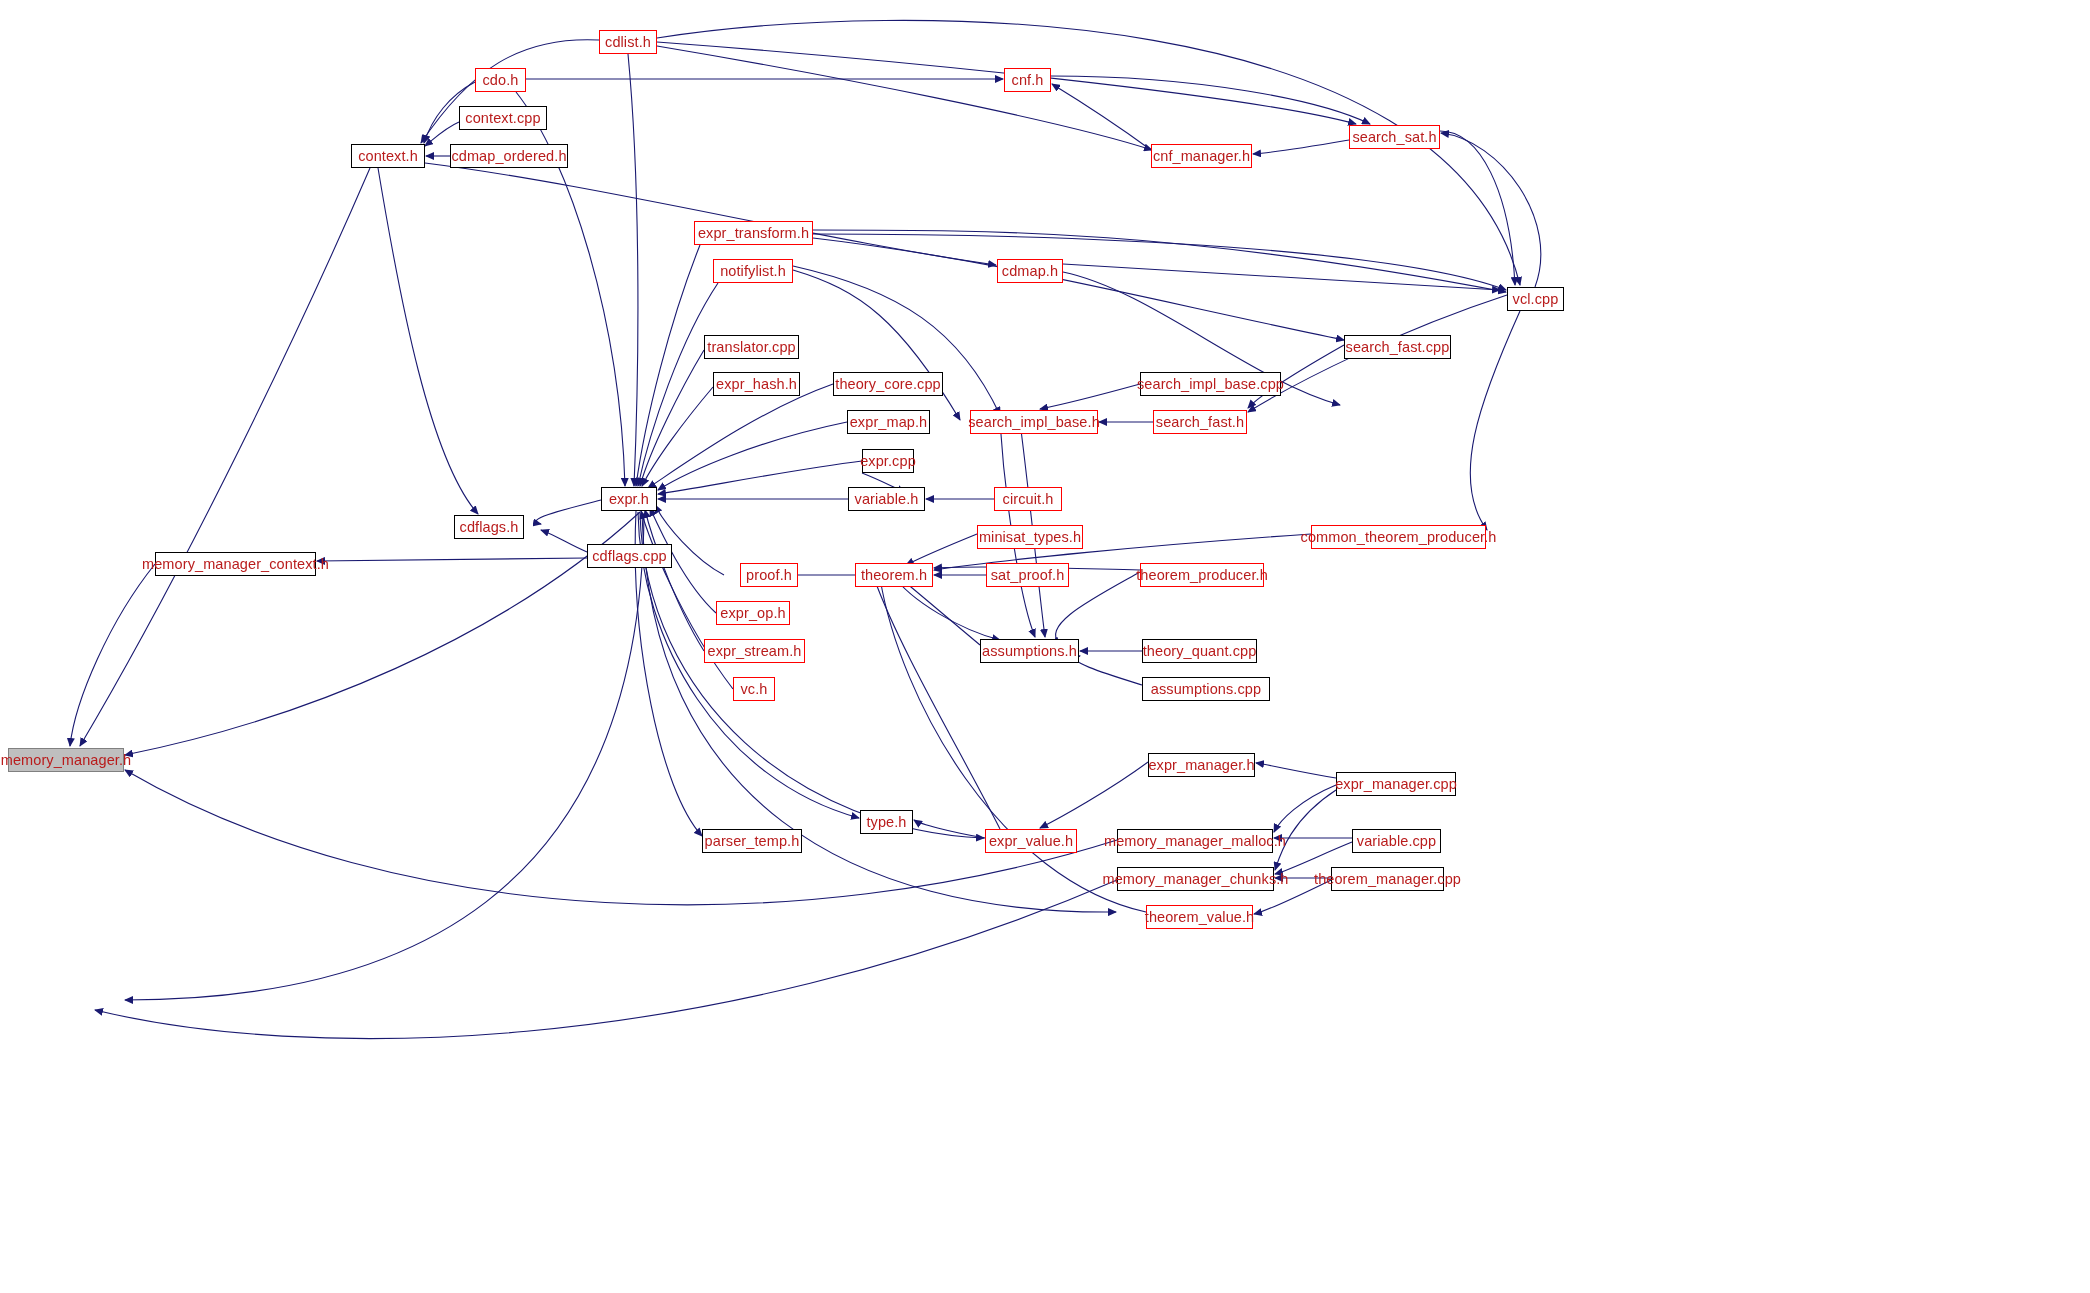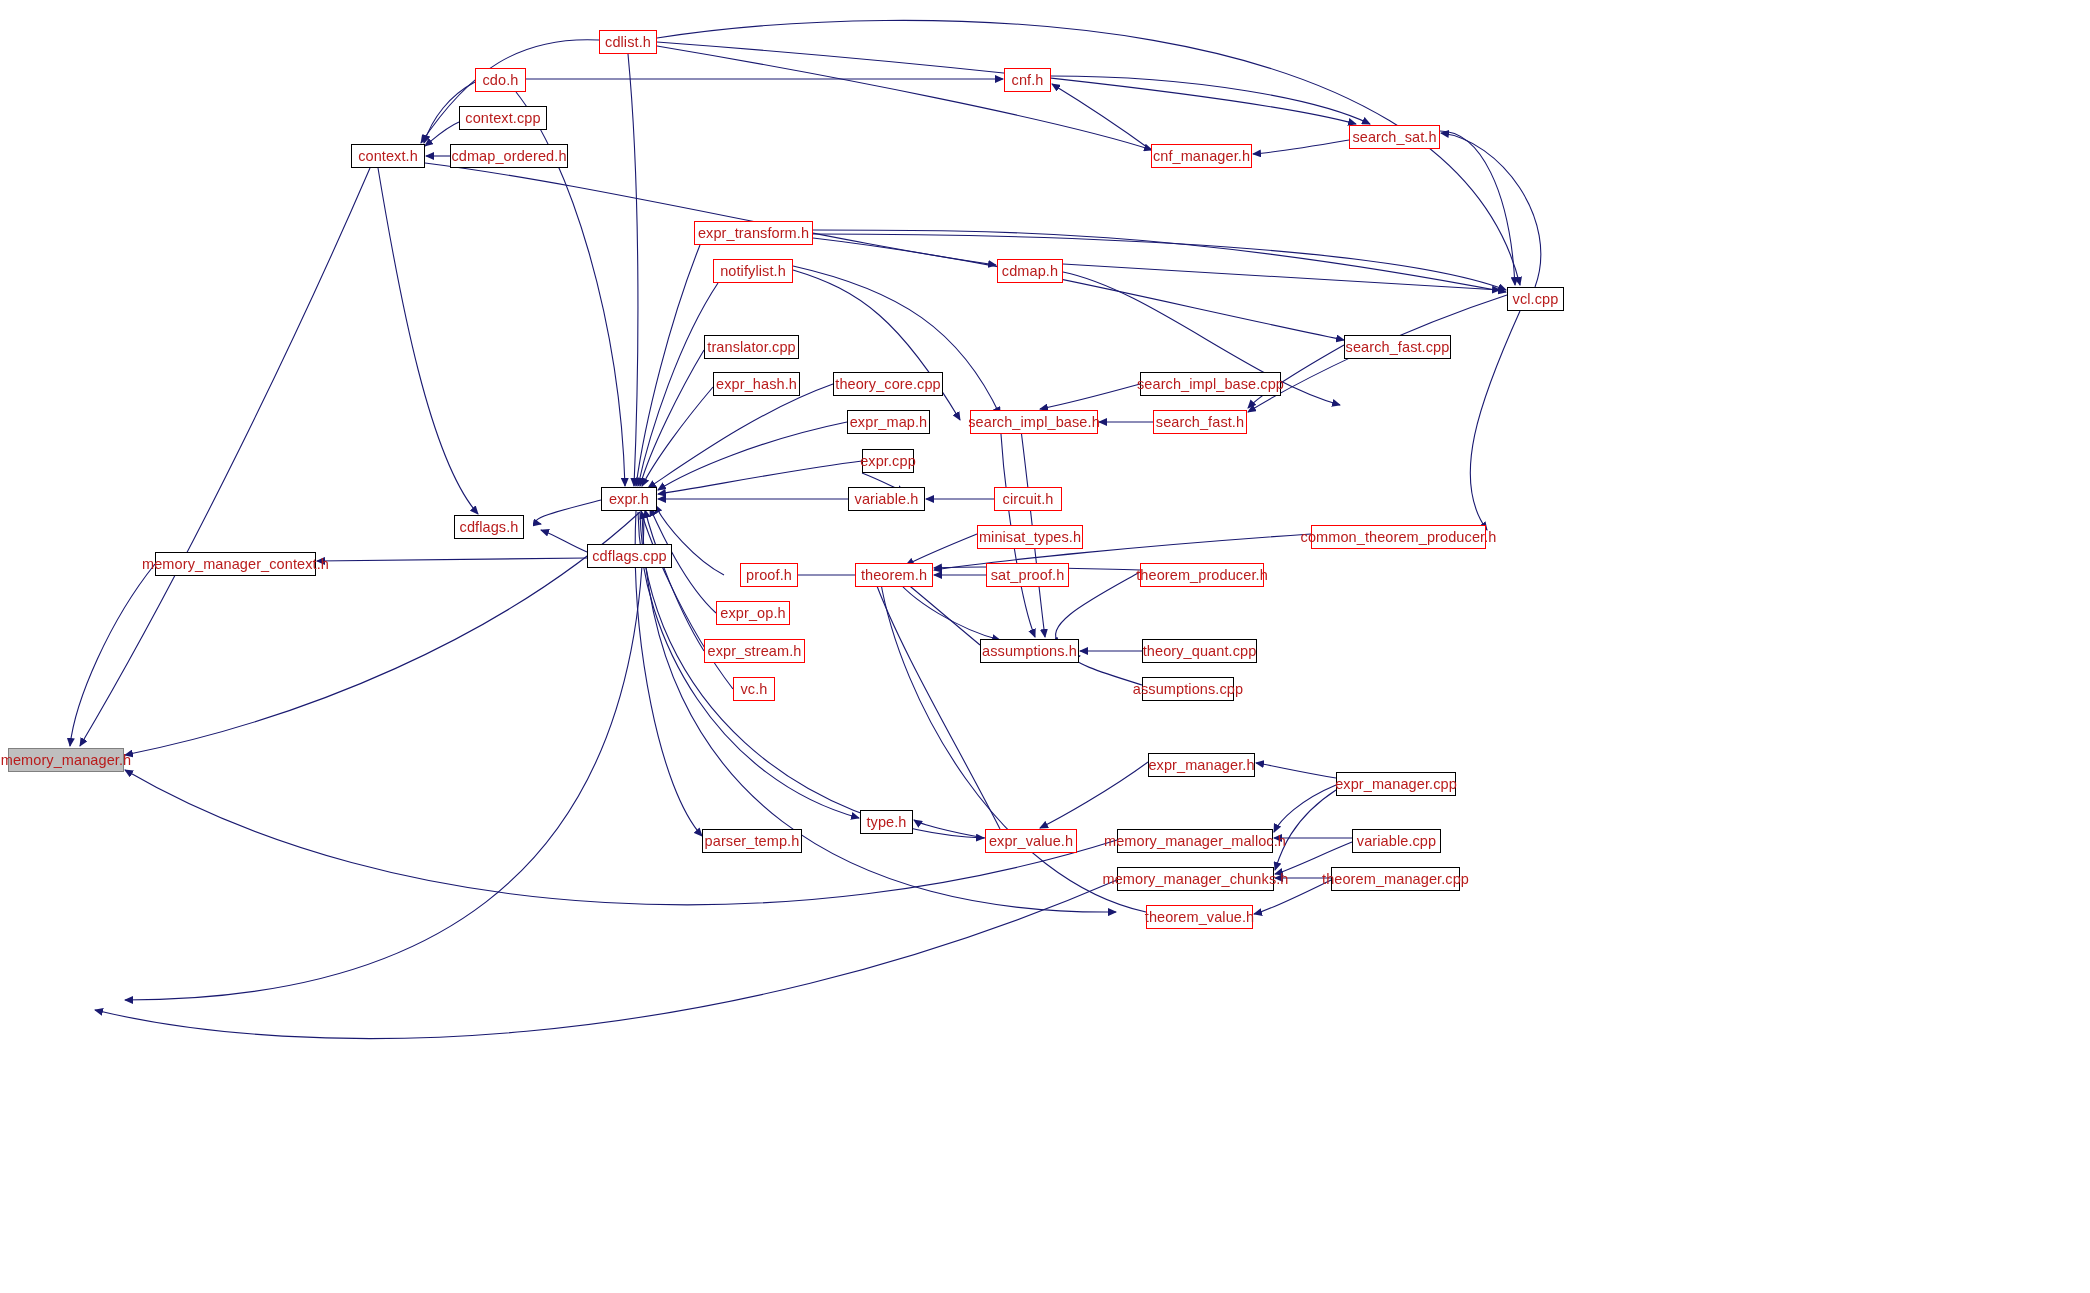--- a/index.html
+++ b/index.html
@@ -248,21 +248,21 @@
       </div>
       <div class="graph-node" style="left: 980px; top: 639px; width: 99px; height: 24px;">
         <span class="node-label">assumptions.h</span>
       </div>
       <div class="graph-node" style="left: 1142px; top: 639px; width: 115px; height: 24px;">
         <span class="node-label">theory_quant.cpp</span>
       </div>
       <div class="graph-node red" style="left: 733px; top: 677px; width: 42px; height: 24px;">
         <span class="node-label">vc.h</span>
       </div>
-      <div class="graph-node" style="left: 1142px; top: 677px; width: 92px; height: 24px;">
+      <div class="graph-node" style="left: 1142px; top: 677px; width: 128px; height: 24px;">
         <span class="node-label">assumptions.cpp</span>
       </div>
       <div class="graph-node root" style="left: 8px; top: 748px; width: 116px; height: 24px;">
         <span class="node-label">memory_manager.h</span>
       </div>
       <div class="graph-node" style="left: 1148px; top: 753px; width: 107px; height: 24px;">
         <span class="node-label">expr_manager.h</span>
       </div>
       <div class="graph-node" style="left: 1336px; top: 772px; width: 120px; height: 24px;">
         <span class="node-label">expr_manager.cpp</span>
@@ -278,20 +278,20 @@
       </div>
       <div class="graph-node" style="left: 1117px; top: 829px; width: 156px; height: 24px;">
         <span class="node-label">memory_manager_malloc.h</span>
       </div>
       <div class="graph-node" style="left: 1352px; top: 829px; width: 89px; height: 24px;">
         <span class="node-label">variable.cpp</span>
       </div>
       <div class="graph-node" style="left: 1117px; top: 867px; width: 157px; height: 24px;">
         <span class="node-label">memory_manager_chunks.h</span>
       </div>
-      <div class="graph-node" style="left: 1331px; top: 867px; width: 129px; height: 24px;">
+      <div class="graph-node" style="left: 1331px; top: 867px; width: 113px; height: 24px;">
         <span class="node-label">theorem_manager.cpp</span>
       </div>
       <div class="graph-node red" style="left: 1146px; top: 905px; width: 107px; height: 24px;">
         <span class="node-label">theorem_value.h</span>
       </div>
     </div>
 </div>
 
 </body></html>

